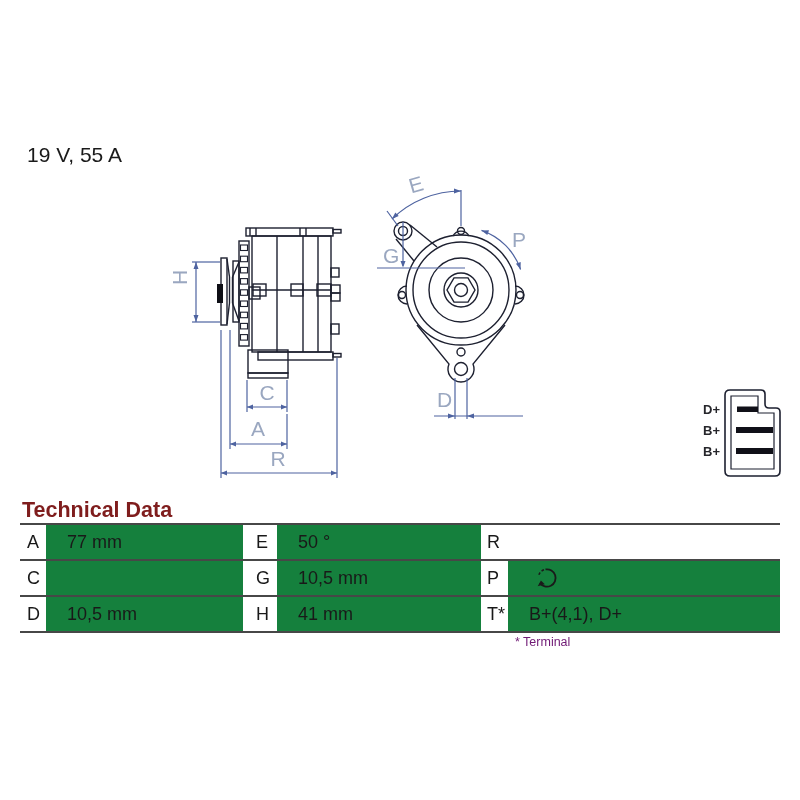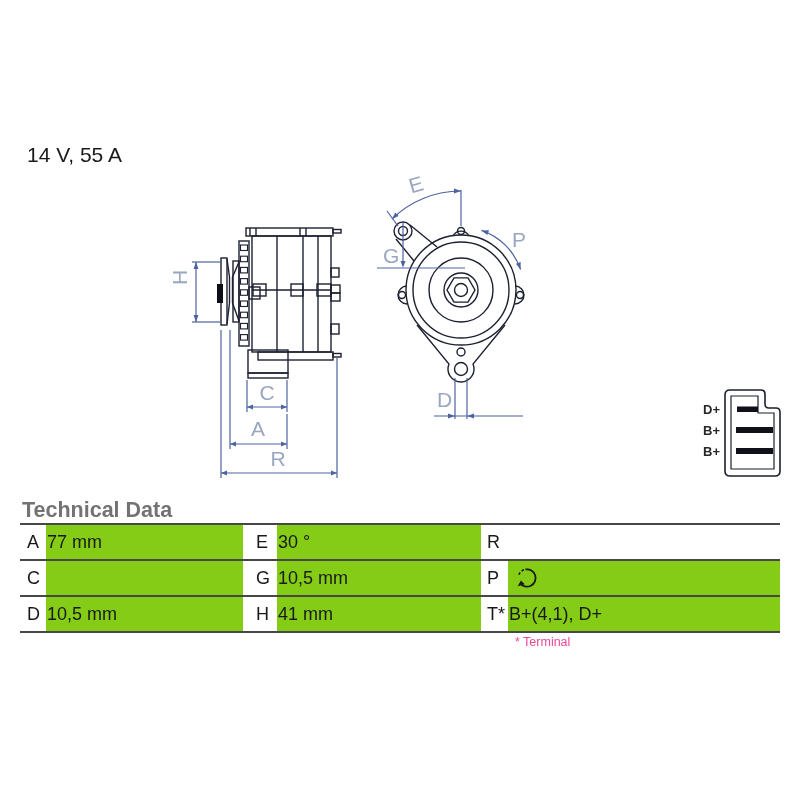--- a/index.html
+++ b/index.html
@@ -1,37 +1,37 @@
 <!DOCTYPE html>
 <html><head>
 <meta charset="utf-8">
 <style>
   html,body{margin:0;padding:0;background:#fff;}
   .page{position:relative;width:800px;height:800px;background:#fff;overflow:hidden;
         font-family:"Liberation Sans",sans-serif;color:#191919;}
   .rating{position:absolute;left:27px;top:143px;font-size:21px;color:#1a1a1a;}
   .drawing-svg{position:absolute;left:0;top:0;}
-  .tech-title{position:absolute;left:22px;top:498px;font-size:21.5px;font-weight:bold;color:#737373;}
+  .tech-title{position:absolute;left:22px;top:498px;font-size:21.5px;font-weight:bold;color:#7f1d1d;}
   .ttable{position:absolute;left:20px;top:523px;width:760px;border-top:2px solid #474747;}
   .trow{display:grid;grid-template-columns:26px 197px 34px 204px 27px 272px;
         height:34px;border-bottom:2px solid #474747;font-size:18px;}
-  .tcell{display:flex;align-items:center;background:#84cc16;padding-left:1px;box-sizing:border-box;}
+  .tcell{display:flex;align-items:center;background:#15803d;padding-left:21px;box-sizing:border-box;}
   .tkey{background:#fff;padding-left:0;justify-content:flex-start;}
   .tkey span{margin-left:7px;}
   .tkey.mid span{margin-left:13px;}
   .tkey.right span{margin-left:6px;}
-  .footnote{position:absolute;left:515px;top:635px;font-size:12.5px;color:#ec4899;}
+  .footnote{position:absolute;left:515px;top:635px;font-size:12.5px;color:#701a75;}
   .roticon{margin-left:5px;}
 </style>
 </head>
 <body>
 
 <div class="page">
 
-  <div class="rating">14 V, 55 A</div>
+  <div class="rating">19 V, 55 A</div>
 
   <svg class="drawing-svg" width="800" height="500" viewBox="0 0 800 500">
 
     <g stroke="#1d2030" stroke-width="1.4" fill="none">
 
       <rect x="221" y="258" width="6" height="67"></rect>
       <rect x="233" y="261" width="6" height="61"></rect>
 
       <line x1="227" y1="259" x2="229.5" y2="277"></line>
       <line x1="239" y1="262" x2="232.5" y2="277"></line>
@@ -193,21 +193,21 @@
 
   <div class="ttable">
     <div class="trow">
       <div class="tcell tkey">
           <span>A</span>
         </div>
       <div class="tcell">77 mm</div>
       <div class="tcell tkey mid">
           <span>E</span>
         </div>
-      <div class="tcell">30 °</div>
+      <div class="tcell">50 °</div>
       <div class="tcell tkey right">
           <span>R</span>
         </div>
     </div>
     <div class="trow">
       <div class="tcell tkey">
           <span>C</span>
         </div>
       <div class="tcell"></div>
       <div class="tcell tkey mid">

